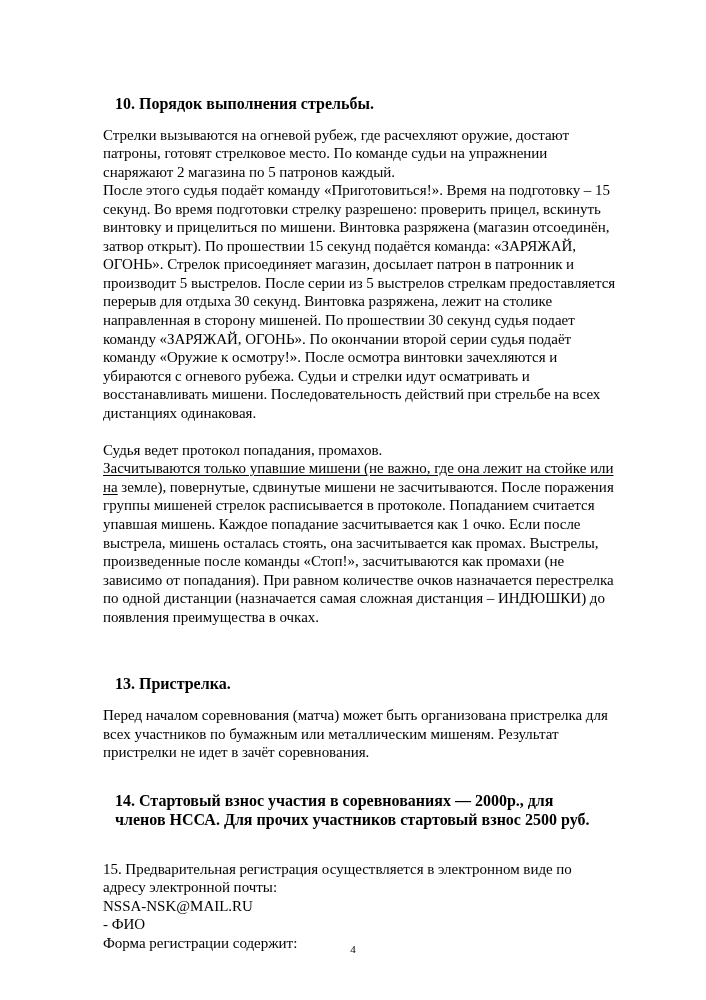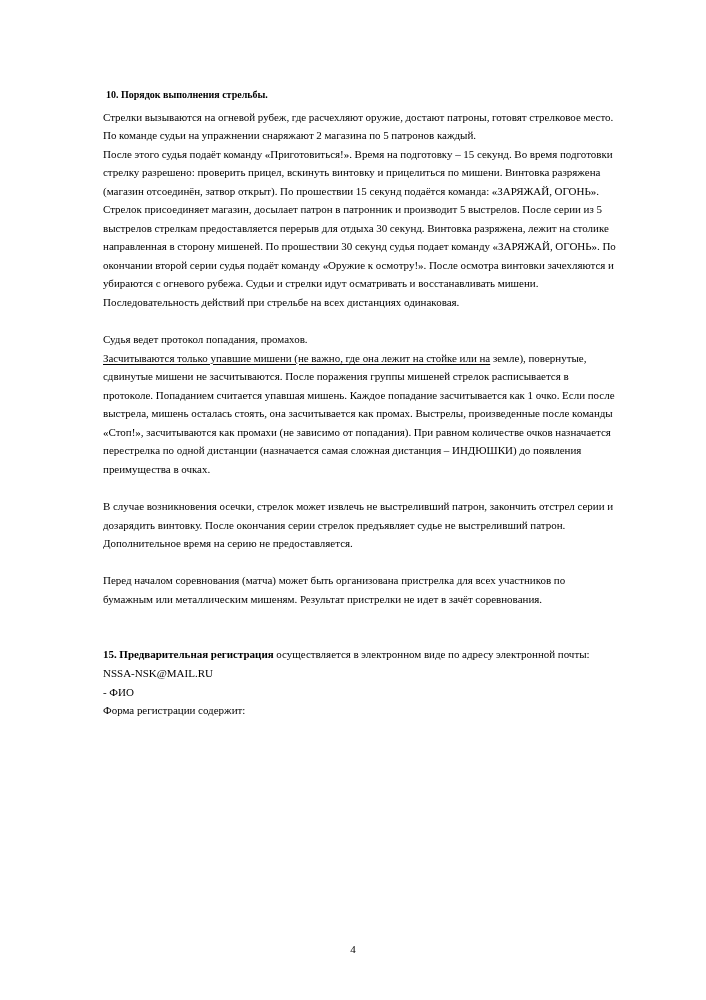--- a/index.html
+++ b/index.html
@@ -19,33 +19,33 @@
     color: #000000;
   }
   .content {
     position: absolute;
     left: 103px;
     top: 83px;
     width: 514px;
   }
   .para {
     margin: 0;
-    font-size: 11px;
+    font-size: 15px;
     line-height: 18.55px;
     text-align: left;
     word-spacing: -0.1px;
     letter-spacing: -0.01px;
   }
   .bold {
-    font-weight: bold;
+    font-weight: normal;
   }
   .section-head {
     font-weight: bold;
-    margin: 3px;
-    font-size: 10px;
+    margin: 12px;
+    font-size: 16px;
     line-height: 18.55px;
   }
   .spacer {
     height: 18.55px;
   }
   .underlined {
     text-decoration: underline;
     text-underline-offset: 1.5px;
     margin-top: 40px;
   }
@@ -70,28 +70,29 @@
     <p class="para">Стрелки вызываются на огневой рубеж, где расчехляют оружие, достают патроны, готовят стрелковое место. По команде судьи на упражнении снаряжают 2 магазина по 5 патронов каждый.</p>
     <p class="para">После этого судья подаёт команду «Приготовиться!». Время на подготовку – 15 секунд. Во время подготовки стрелку разрешено: проверить прицел, вскинуть винтовку и прицелиться по мишени. Винтовка разряжена (магазин отсоединён, затвор открыт). По прошествии 15 секунд подаётся команда: «ЗАРЯЖАЙ, ОГОНЬ». Стрелок присоединяет магазин, досылает патрон в патронник и производит 5 выстрелов. После серии из 5 выстрелов стрелкам предоставляется перерыв для отдыха 30 секунд. Винтовка разряжена, лежит на столике направленная в сторону мишеней. По прошествии 30 секунд судья подает команду «ЗАРЯЖАЙ, ОГОНЬ». По окончании второй серии судья подаёт команду «Оружие к осмотру!». После осмотра винтовки зачехляются и убираются с огневого рубежа. Судьи и стрелки идут осматривать и восстанавливать мишени. Последовательность действий при стрельбе на всех дистанциях одинаковая.</p>
 
     <div class="spacer"></div>
 
     <p class="para">Судья ведет протокол попадания, промахов.</p>
     <p class="para"><span class="underlined"> Засчитываются только упавшие мишени (не важно, где она лежит на стойке или на</span><span> земле), повернутые, сдвинутые мишени не засчитываются. После поражения группы мишеней стрелок расписывается в протоколе. Попаданием считается упавшая мишень. Каждое попадание засчитывается как 1 очко. Если после выстрела, мишень осталась стоять, она засчитывается как промах. Выстрелы, произведенные после команды «Стоп!», засчитываются как промахи (не зависимо от попадания).  При равном количестве очков назначается перестрелка по одной дистанции (назначается самая сложная дистанция – ИНДЮШКИ) до появления преимущества в очках.</span></p>
 
     <div class="spacer"></div>
 
-    <p class="para">В случае возникновения осечки, стрелок может извлечь не выстреливший патрон, закончить отстрел серии и дозарядить винтовку. После окончания серии стрелок предъявляет судье не выстреливший патрон. Дополнительное время на серию не предоставляется.</p>
 
     <div class="spacer"></div>
 
+    <p class="section-head">13. Пристрелка.</p>
     <p class="para">Перед началом соревнования (матча) может быть организована пристрелка для всех участников по бумажным или металлическим мишеням. Результат пристрелки не идет в зачёт соревнования.</p>
 
     <div class="spacer"></div>
 
+    <p class="section-head">14. Стартовый взнос участия в соревнованиях — 2000р., для членов НССА. Для прочих участников стартовый взнос 2500 руб.</p>
 
     <div class="spacer"></div>
 
     <p class="para"><span class="bold">15. Предварительная регистрация</span><span> осуществляется в электронном виде по адресу электронной почты:</span></p>
     <p class="para"> NSSA-NSK@MAIL.RU</p>
     <p class="para">- ФИО</p>
     <p class="para">Форма регистрации содержит:</p>
 
   </div>
 

